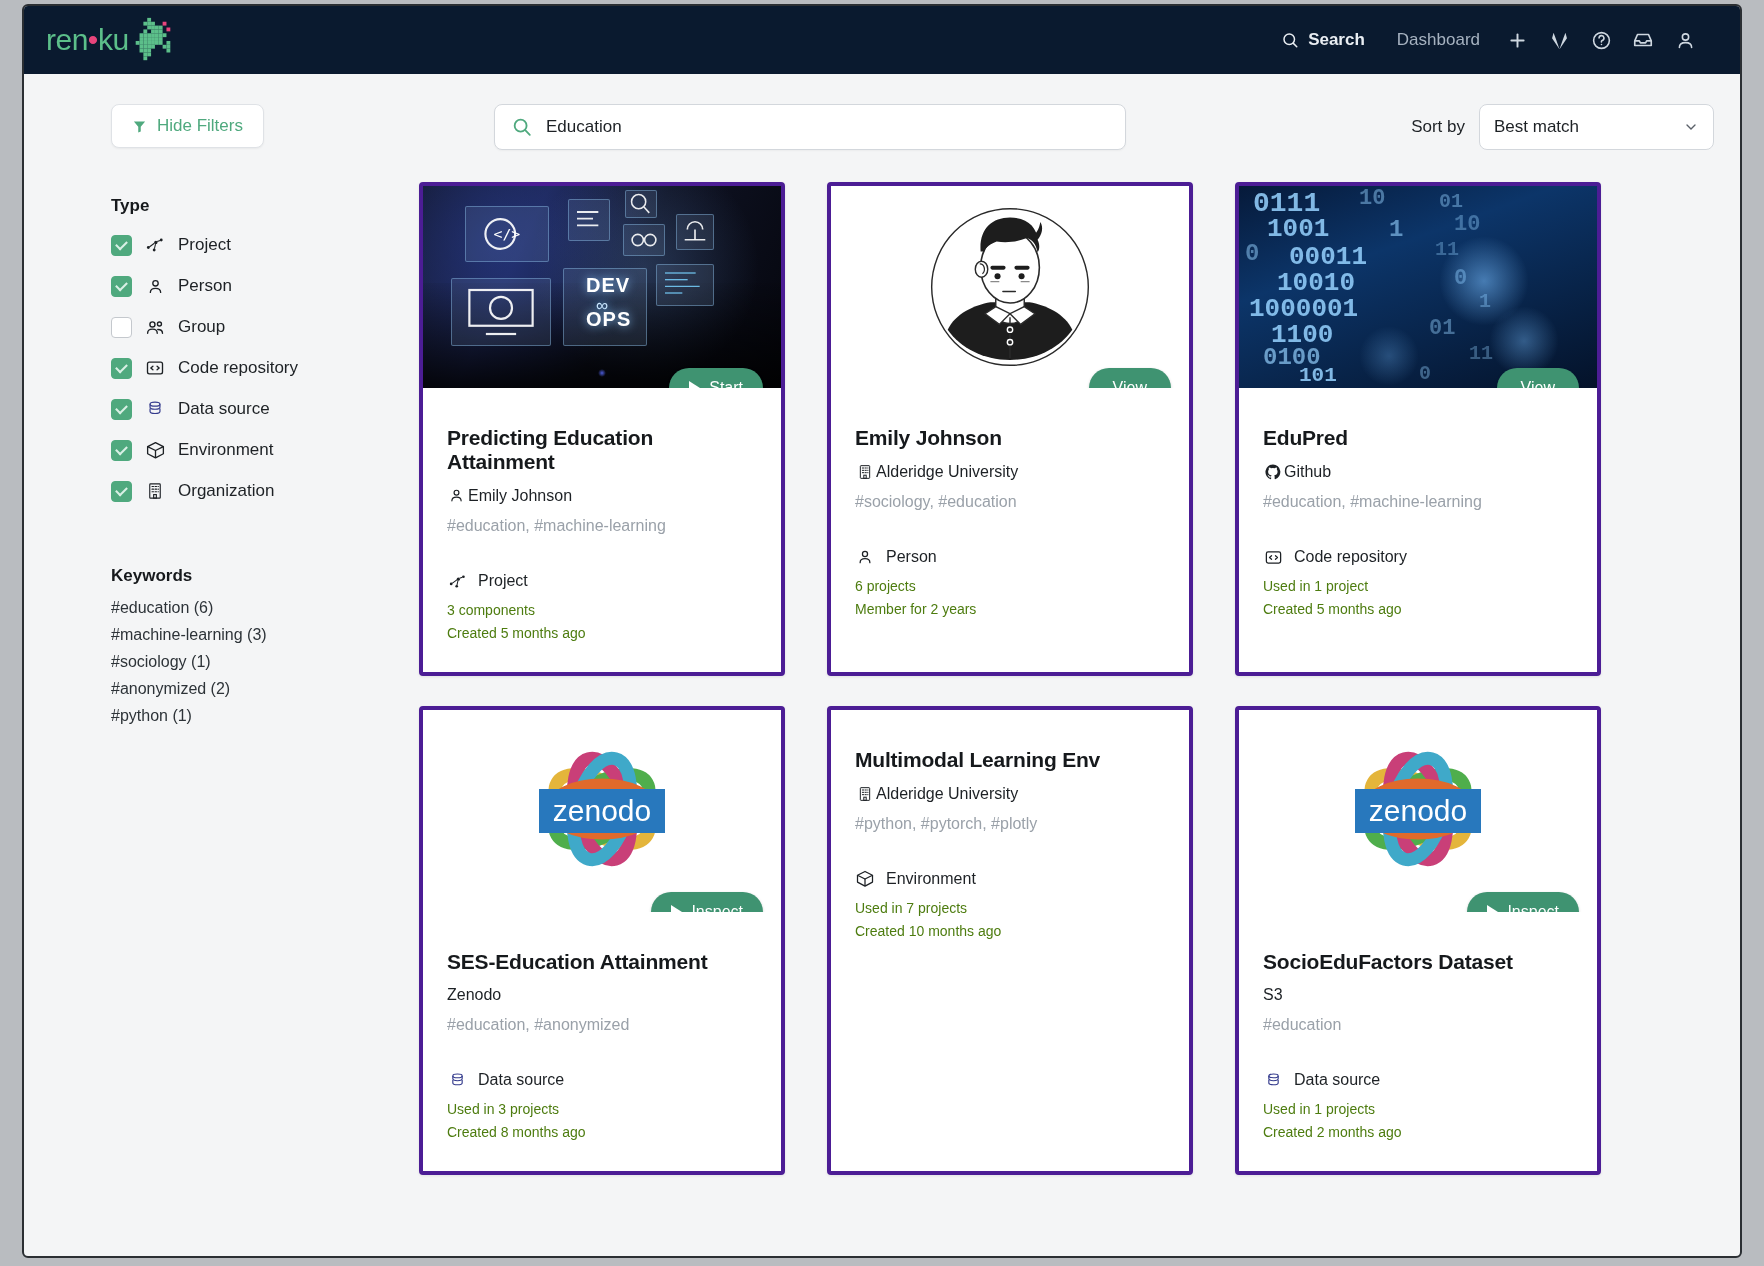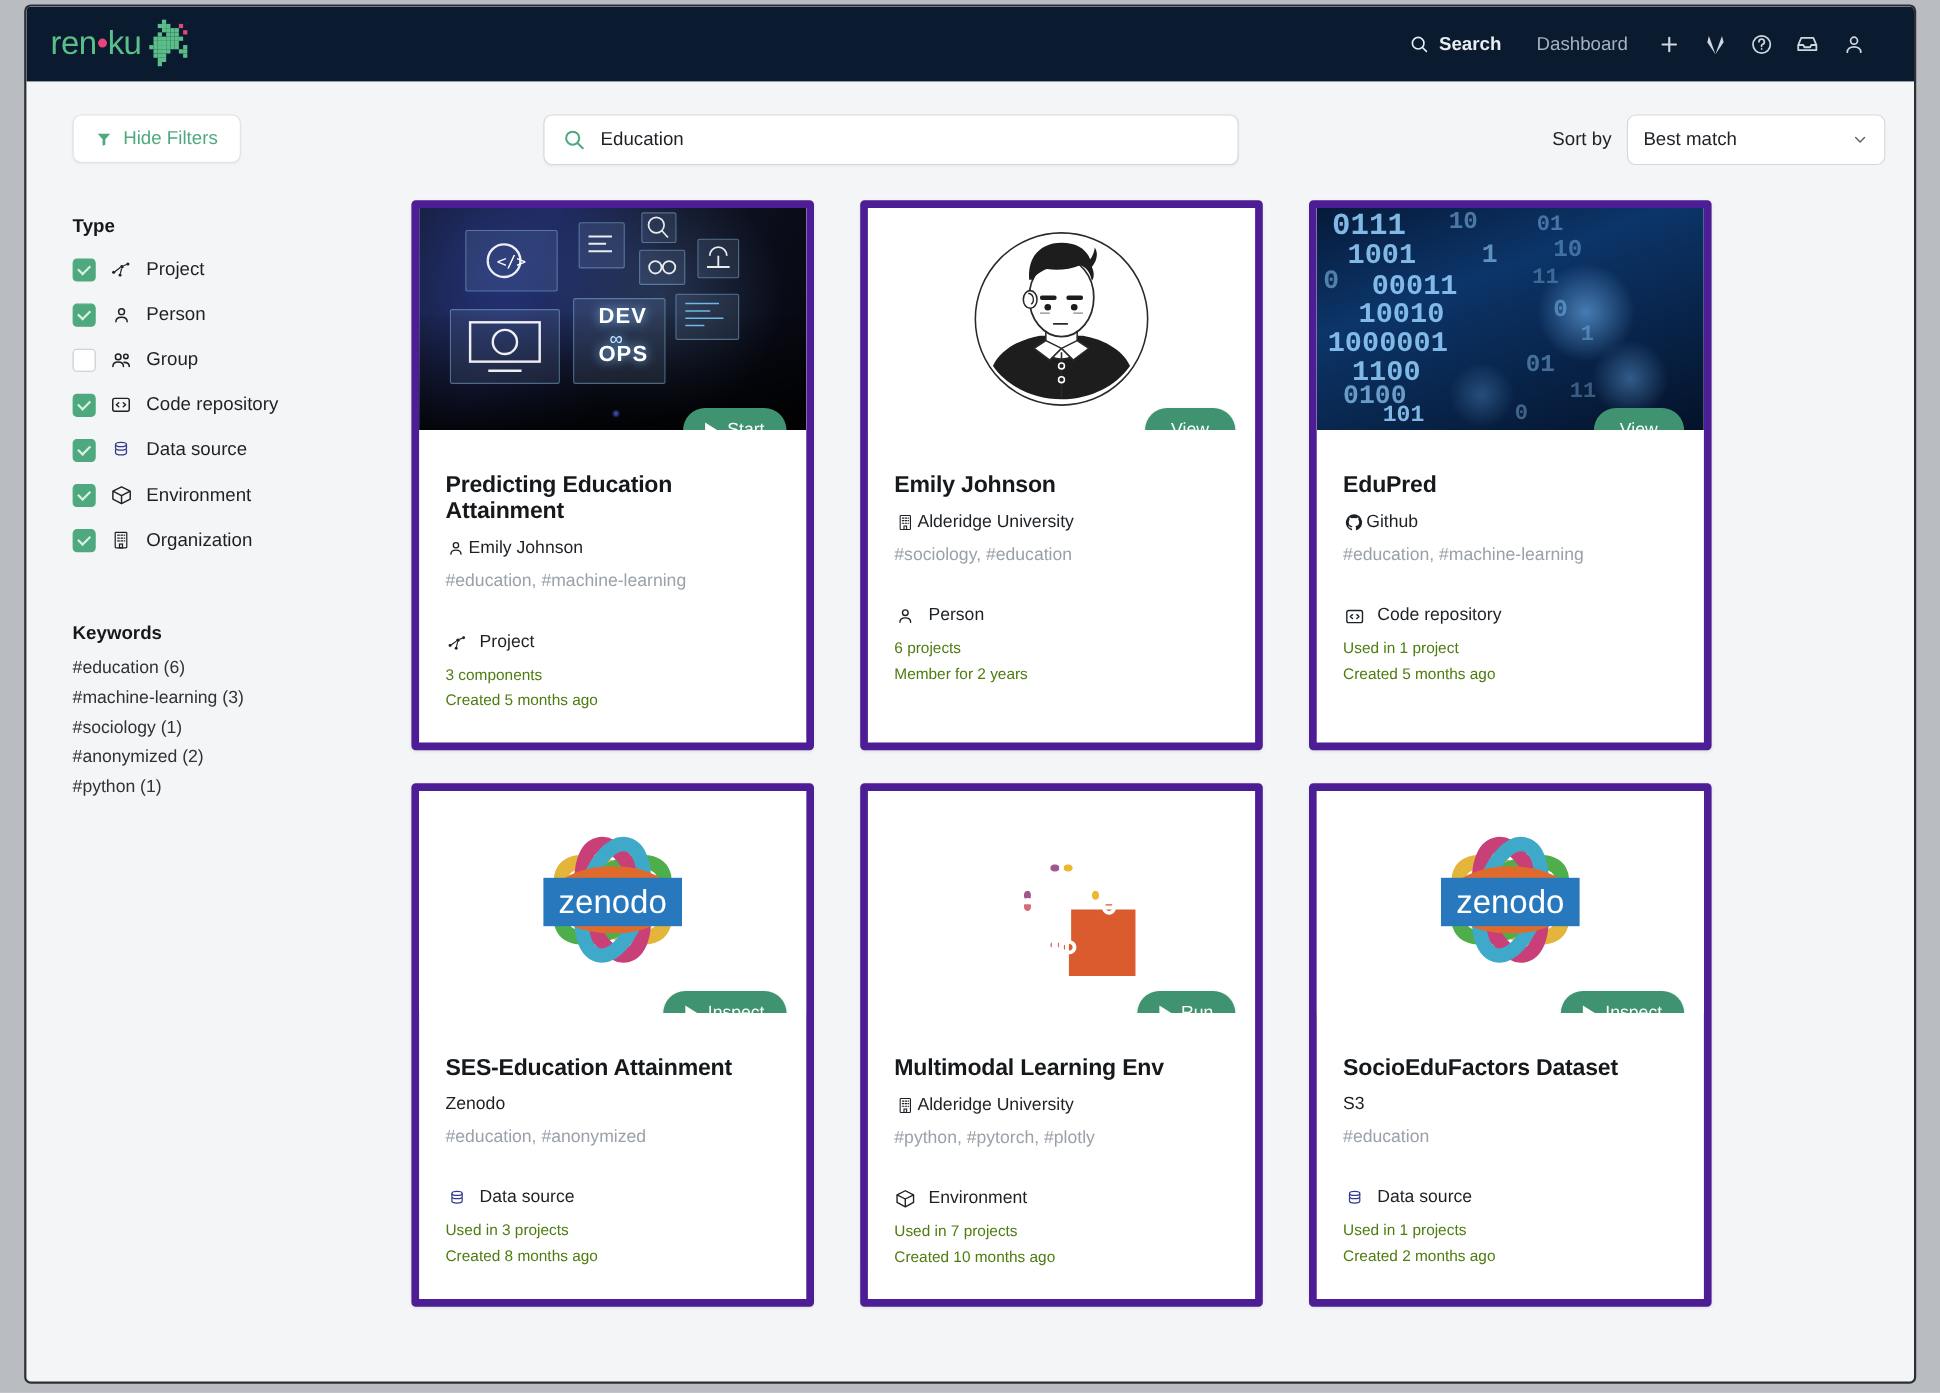--- a/index.html
+++ b/index.html
@@ -51,21 +51,21 @@
   }
   .nav-link.muted { color: #a6b2c0; font-weight: normal; }
   .nav-icon-btn {
     width: 42px; height: 42px;
     display: flex; align-items: center; justify-content: center;
     color: #ced7e0;
     cursor: pointer;
   }
 
   
-  #content { display: flex; padding: 30px 30px 0 30px; }
+  #content { display: flex; padding: 30px 30px 0 30px; margin-left: 45px; }
   #sidebar { width: 290px; flex: 0 0 290px; padding-left: 12px; }
 
   
   #hide-filters {
     display: inline-flex; align-items: center; gap: 10px;
     background: #ffffff;
     border: 1px solid #dfe2e6;
     border-radius: 8px;
     padding: 11px 20px;
     color: #4fa97e;
@@ -157,21 +157,21 @@
   #grid {
     flex: 1;
     padding-left: 30px;
     margin-top: 78px;
     display: grid;
     grid-template-columns: repeat(3, 366px);
     gap: 30px 42px;
   }
   .card {
     background: #ffffff;
-    border: 7px solid #4c1d95;
+    border: 4px solid #4c1d95;
     border-radius: 4px;
     box-shadow: 0 1px 3px rgba(0,0,0,0.08);
     position: relative;
     overflow: hidden;
     cursor: pointer;
   }
   .thumb {
     height: 202px;
     width: 100%;
     position: relative;
@@ -739,44 +739,20 @@
               </svg>
             </span>
             <span>Data source</span>
           </div>
           <div class="cmeta">Used in 3 projects</div>
           <div class="cmeta">Created 8 months ago</div>
         </div>
       </div>
 
       <div class="card">
-        <div class="thumb">
-          <div class="puzzle-thumb">
-            <svg width="146" height="146" viewBox="0 0 146 146">
-              <g stroke="#ffffff" stroke-width="3.5">
-                <path fill="#a0588c" d="M4 4h64v33c-9 0-9 10-1 10 8 0 8-10-1-10V4z
-                         M4 4v64h33c0-9 10-9 10-1 0 8-10 8-10-1H4z"></path>
-                <path fill="#efb731" d="M78 4h64v64h-33c0-9-10-9-10-1 0 8 10 8 10-1h33V4z
-                         M78 4v33c9 0 9 10 1 10-8 0-8-10 1-10V4z"></path>
-                <path fill="#d7697c" d="M4 78h33c0-9 10-9 10-1 0 8-10 8-10-1H4v64h64v-33
-                         c-9 0-9 10-1 10 8 0 8-10-1-10v33H4V78z"></path>
-                <path fill="#d95b2e" d="M78 78h64v64H78v-33c9 0 9 10 1 10-8 0-8-10 1-10V78z
-                         M78 78h33c0-9 10-9 10-1 0 8-10 8-10-1H78z"></path>
-              </g>
-              <g fill="none" stroke="#ffffff" stroke-width="4">
-                <line x1="73" y1="4" x2="73" y2="142"></line>
-                <line x1="4" y1="73" x2="142" y2="73"></line>
-              </g>
-            </svg>
-          </div>
-          <div class="cta">
-            <span class="play"></span>
-            <span>Run</span>
-          </div>
-        </div>
         <div class="cbody">
           <div class="ctitle">Multimodal Learning Env</div>
           <div class="cowner">
             <span class="oicon">
               <svg width="16" height="16" viewBox="0 0 24 24" fill="none" stroke="currentColor" stroke-width="1.5">
                 <rect x="5" y="2.5" width="14" height="19" rx="1"></rect>
                 <path d="M8 6h2M12 6h2M16 6h0.5M8 9.5h2M12 9.5h2M16 9.5h0.5M8 13h2M12 13h2M16 13h0.5" stroke-linecap="round"></path>
                 <rect x="10.2" y="16.8" width="3.6" height="4.7"></rect>
               </svg>
             </span>

